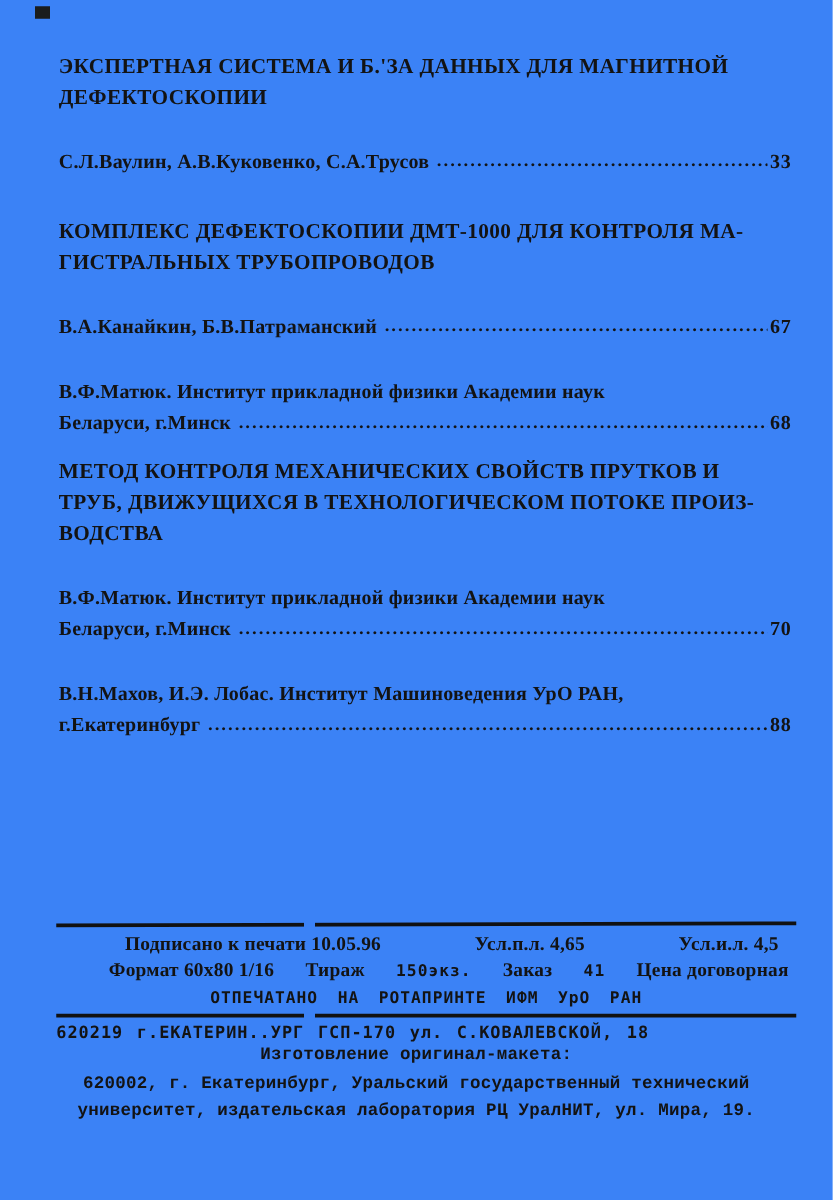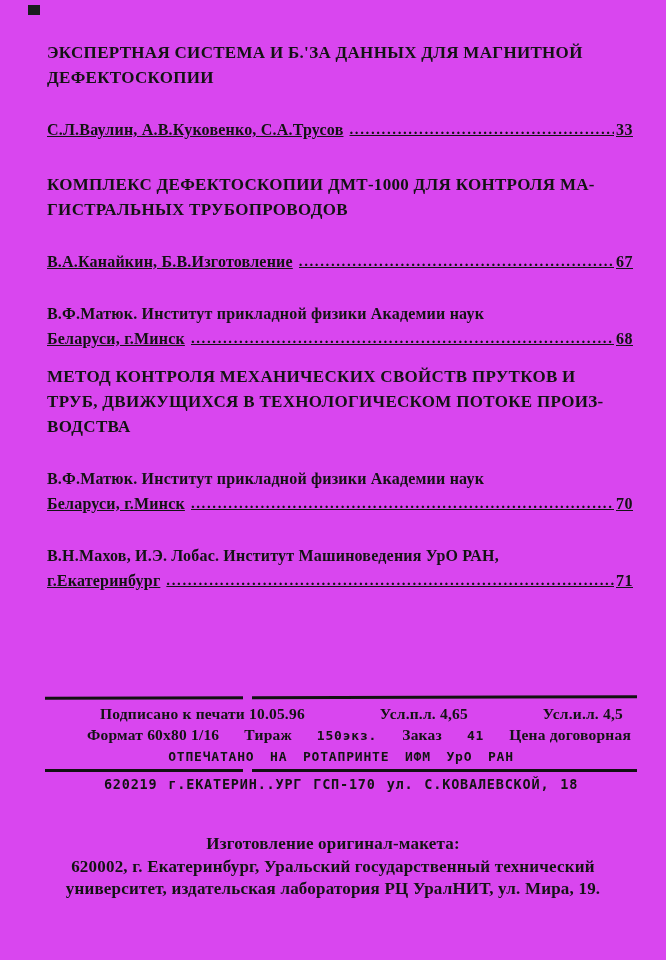--- a/index.html
+++ b/index.html
@@ -3,21 +3,21 @@
 <meta charset="utf-8">
 <style>
   html, body { margin: 0; padding: 0; background: #ffffff; }
   body {
     width: 666px; height: 960px;
     font-family: "Liberation Serif", serif;
     color: #131313;
     position: relative;
     overflow: hidden;
   }
-  .page { position: absolute; inset: 0; background: #d946ef; }
+  .page { position: absolute; inset: 0; background: #3b82f6; }
 
   
   .scan-mark {
     position: absolute; left: 28px; top: 5px;
     width: 12px; height: 10px; background: #1a1d1d;
   }
 
   
   .toc {
     position: absolute; left: 47px; top: 40px; width: 586px;
@@ -28,32 +28,32 @@
   .toc-entry.gap-sm { margin-bottom: 13px; }
   .entry-title {
     font-weight: bold;
     font-size: 17px;
     line-height: 25px;
     letter-spacing: 0.3px;
     white-space: pre-line;
   }
   .authors { margin-top: 4px; font-weight: bold; font-size: 16px; line-height: 25px; }
   .authors-pre { letter-spacing: 0.2px; margin-top: 27px; }
-  .authors-line { display: flex; align-items: flex-end; text-decoration: underline; }
+  .authors-line { display: flex; align-items: flex-end; }
   .authors-last { flex: none; letter-spacing: 0.2px; white-space: nowrap; }
   .leader {
     flex: 1 1 auto; overflow: hidden; white-space: nowrap;
     font-size: 15px; font-weight: bold; letter-spacing: 1.6px;
     margin: 0 2px 0 6px;
   }
   .pagenum { flex: none; font-weight: bold; font-size: 16px; letter-spacing: 0.5px; }
 
   
   .imprint {
-    position: absolute; left: 45px; top: 696px; width: 592px;
+    position: absolute; left: 45px; top: 738px; width: 592px;
     font-weight: bold;
   }
   .rule {
     height: 3px;
     background: linear-gradient(to right, #111 0%, #111 33.5%, transparent 33.5%, transparent 35%, #111 35%, #111 100%);
   }
   .rule-top    { transform: skewY(-0.15deg); }
   .rule-bottom { margin-top: 3px; }
   .imp-row1 {
     display: flex; justify-content: space-between; align-items: baseline;
@@ -67,30 +67,30 @@
   }
   .mono {
     font-family: "DejaVu Sans Mono", monospace;
     font-size: 13px; font-weight: bold; letter-spacing: 0.8px;
   }
   .imp-row3 {
     text-align: center; padding-top: 1px; line-height: 18px;
     word-spacing: 7px;
   }
   .imp-address {
-    text-align: center; padding-top: 2px; line-height: 19px;
+    padding-top: 2px; line-height: 19px;
     word-spacing: 2px;
   }
   .imp-address .mono { font-size: 13.5px; }
 
   
   .colophon {
     position: absolute; left: 0; top: 833px; width: 666px;
     text-align: center; font-weight: bold;
-    font-size: 17px; line-height: 22px; letter-spacing: 0.2px;
+    font-size: 14px; line-height: 22px; letter-spacing: 0.2px; font-family: Liberation Mono, monospace;
   }
   .colophon .col-line { margin: 0; }
   .colophon .col-heading { margin-bottom: 1px; }
 </style>
 </head>
 <body>
 
 <div class="page">
 
   <div class="scan-mark"></div>
@@ -109,21 +109,21 @@
         </div>
       </div>
     </div>
 
     <div class="toc-entry gap-md">
       <div class="entry-title">КОМПЛЕКС ДЕФЕКТОСКОПИИ ДМТ-1000 ДЛЯ КОНТРОЛЯ МА-
 ГИСТРАЛЬНЫХ ТРУБОПРОВОДОВ</div>
       <div class="authors">
         <div class="authors-pre"></div>
         <div class="authors-line">
-          <span class="authors-last">В.А.Канайкин, Б.В.Изготовление</span>
+          <span class="authors-last">В.А.Канайкин, Б.В.Патраманский</span>
           <span class="leader">........................................................................................................................................................................................................</span>
           <span class="pagenum">67</span>
         </div>
       </div>
     </div>
 
     <div class="toc-entry gap-sm">
       <div class="authors">
         <div class="authors-pre">В.Ф.Матюк. Институт прикладной физики Академии наук</div>
         <div class="authors-line">
@@ -147,21 +147,21 @@
         </div>
       </div>
     </div>
 
     <div class="toc-entry">
       <div class="authors">
         <div class="authors-pre">В.Н.Махов, И.Э. Лобас. Институт Машиноведения УрО РАН,</div>
         <div class="authors-line">
           <span class="authors-last">г.Екатеринбург</span>
           <span class="leader">........................................................................................................................................................................................................</span>
-          <span class="pagenum">71</span>
+          <span class="pagenum">88</span>
         </div>
       </div>
     </div>
 
   </div>
 
   <div class="imprint">
     <div class="rule rule-top"></div>
     <div class="imp-row1">
       <span>Подписано к печати 10.05.96</span>

